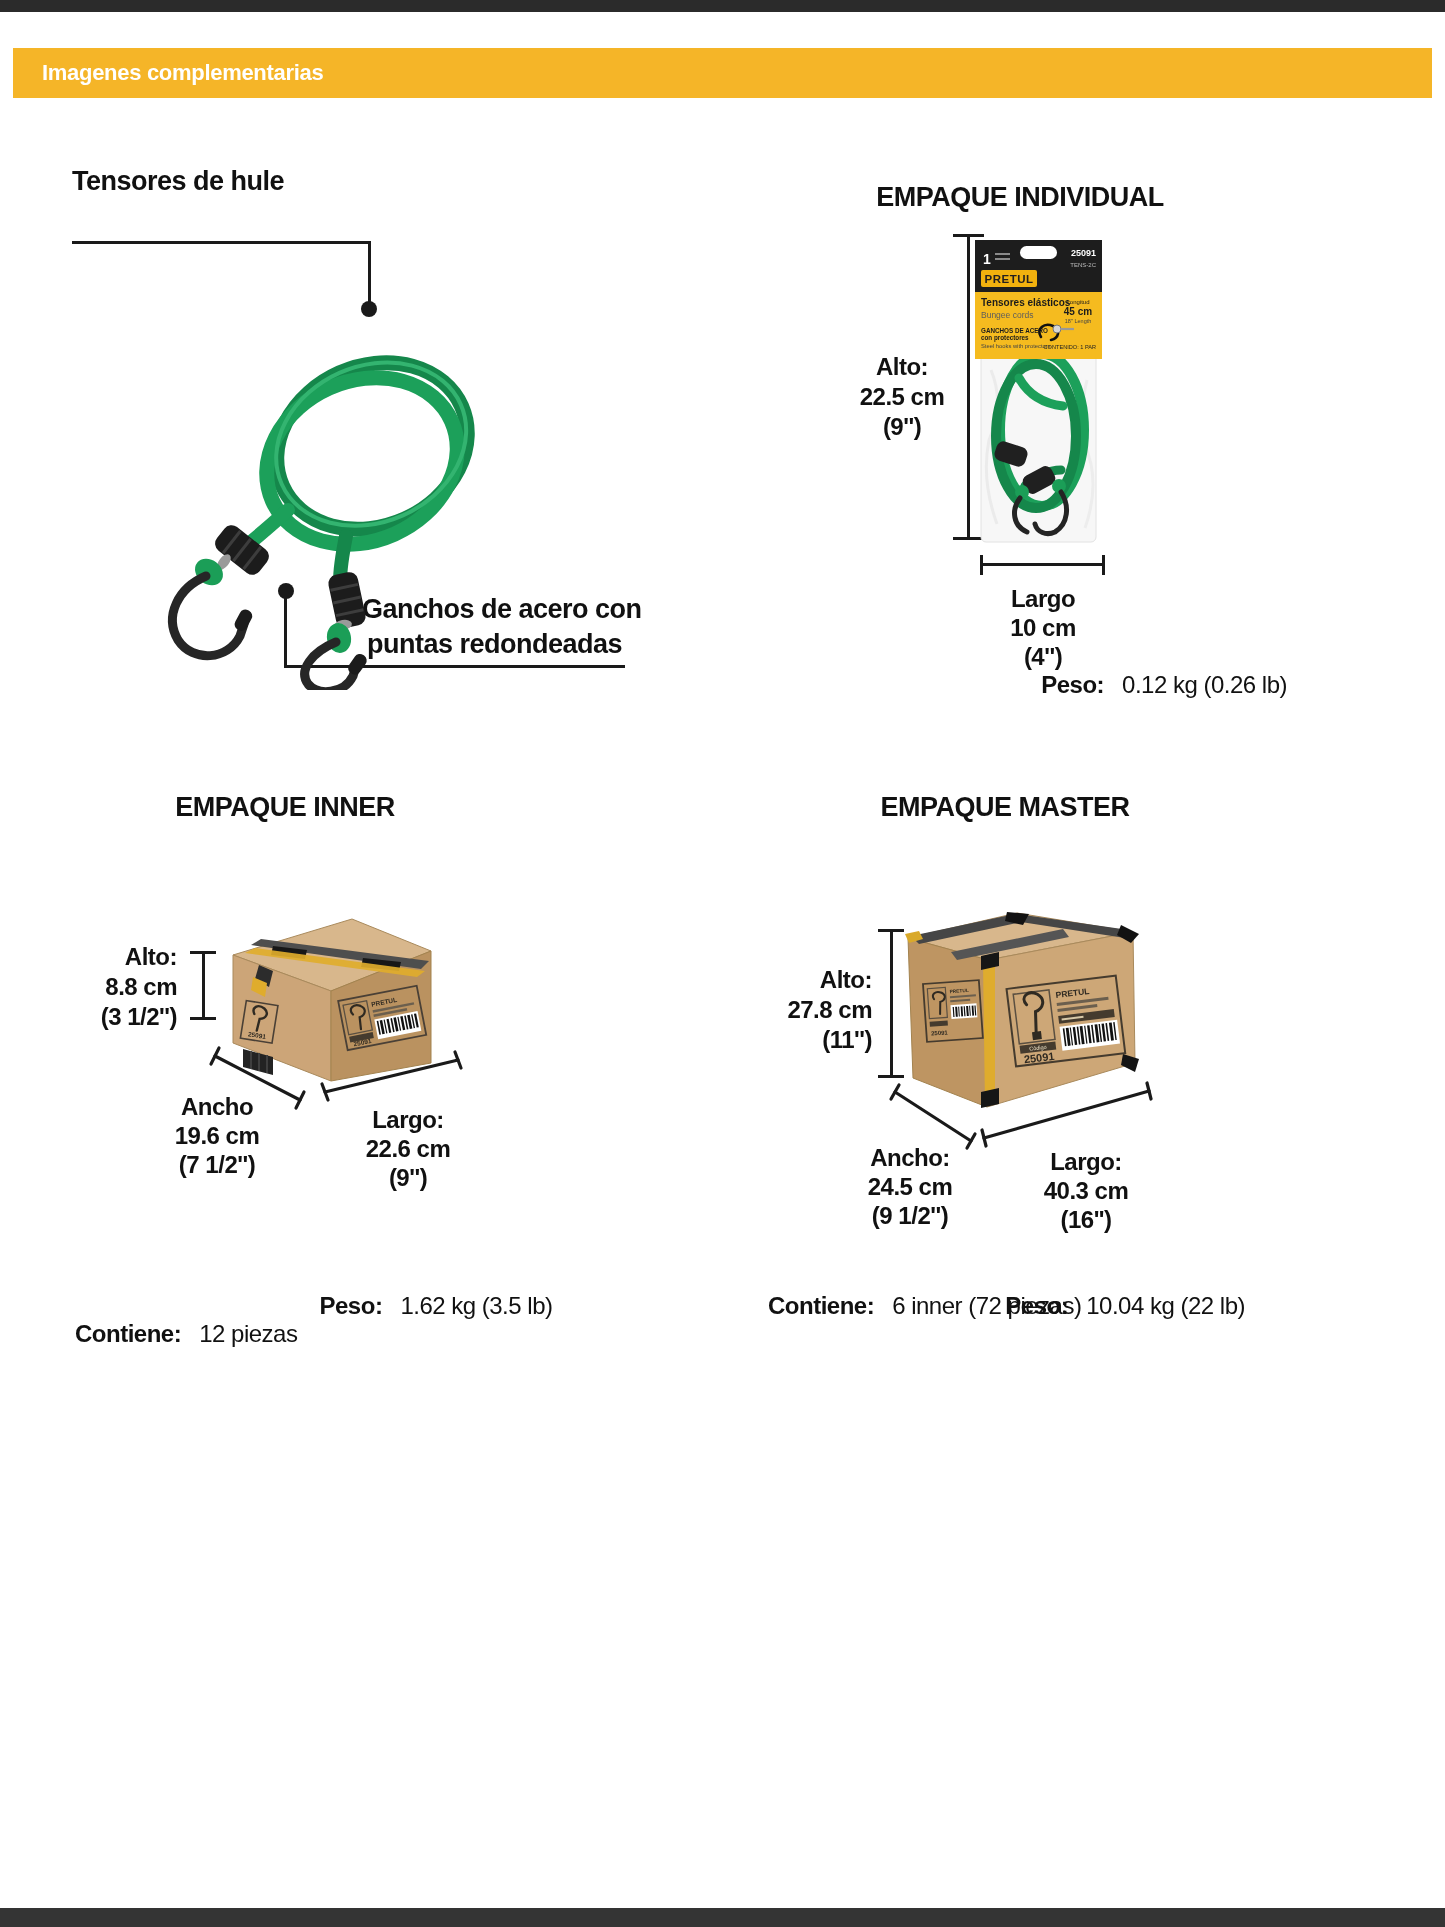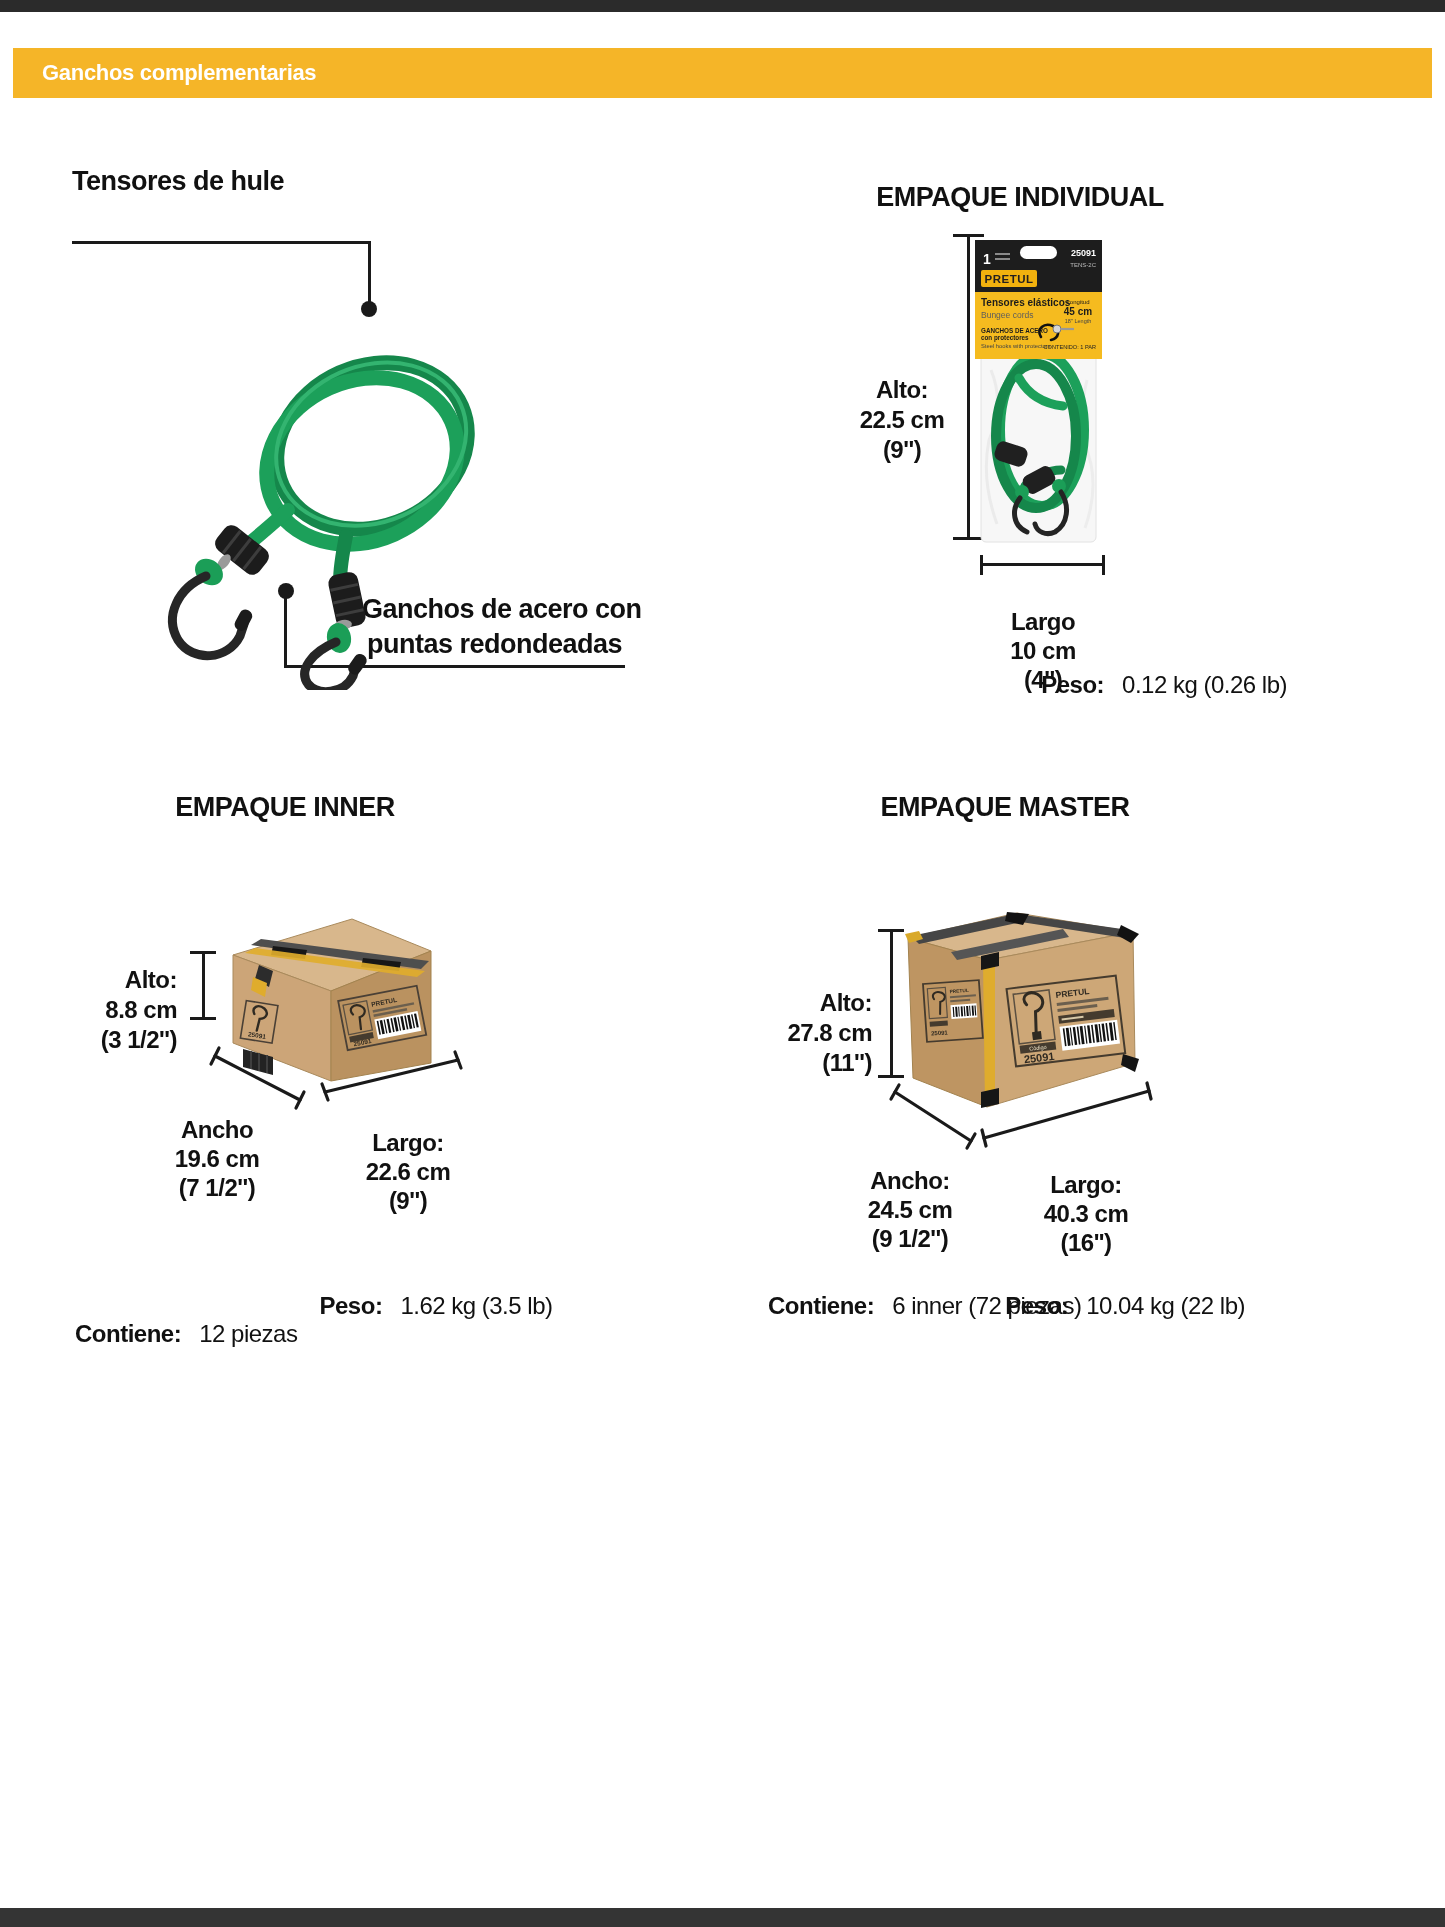--- a/index.html
+++ b/index.html
@@ -6,37 +6,37 @@
   .page{position:relative;width:1445px;height:1927px;background:#fff;overflow:hidden;
         font-family:"Liberation Sans", sans-serif;color:#111;}
   .abs{position:absolute;}
   .bar{background:#2b2b2b;}
   .ln{background:#1a1a1a;}
   .dot{background:#1a1a1a;border-radius:50%;}
   .hdr{background:#F5B528;display:flex;align-items:center;}
   .hdr-t{color:#fff;font-size:22px;font-weight:bold;letter-spacing:-0.3px;padding-left:29px;}
   .title{font-size:27px;font-weight:bold;letter-spacing:-0.5px;white-space:nowrap;text-align:center;}
   .callout{font-size:27px;font-weight:bold;letter-spacing:-0.5px;line-height:37px;white-space:nowrap;}
-  .dim{font-size:24px;font-weight:bold;letter-spacing:-0.5px;line-height:30px;text-align:center;white-space:nowrap;margin-top:23px;}
+  .dim{font-size:24px;font-weight:bold;letter-spacing:-0.5px;line-height:30px;text-align:center;white-space:nowrap;}
   .dim.rt{text-align:right;}
   .meta{font-size:24px;letter-spacing:-0.5px;white-space:nowrap;}
   .meta .b{font-weight:bold;margin-right:18px;}
   .rt{text-align:right;}
   svg{display:block;}
 </style>
 </head>
 <body>
 
 <div class="page">
 
   <div class="abs bar" style="left:0;top:0;width:1445px;height:12px;"></div>
   <div class="abs bar" style="left:0;top:1908px;width:1445px;height:19px;background:#343434;"></div>
 
   <div class="abs hdr" style="left:13px;top:48px;width:1419px;height:50px;">
-    <div class="hdr-t">Ganchos complementarias</div>
+    <div class="hdr-t">Imagenes complementarias</div>
   </div>
 
   <div class="abs callout" style="left:72px;top:163px;">
     <div>Tensores de hule</div>
   </div>
   <div class="abs ln" style="left:72px;top:241px;width:299px;height:3px;"></div>
   <div class="abs ln" style="left:368px;top:241px;width:3px;height:64px;"></div>
   <div class="abs dot" style="left:361px;top:301px;width:16px;height:16px;"></div>
 
   <div class="abs callout rt" style="left:362px;top:592px;width:260px;line-height:35px;">

